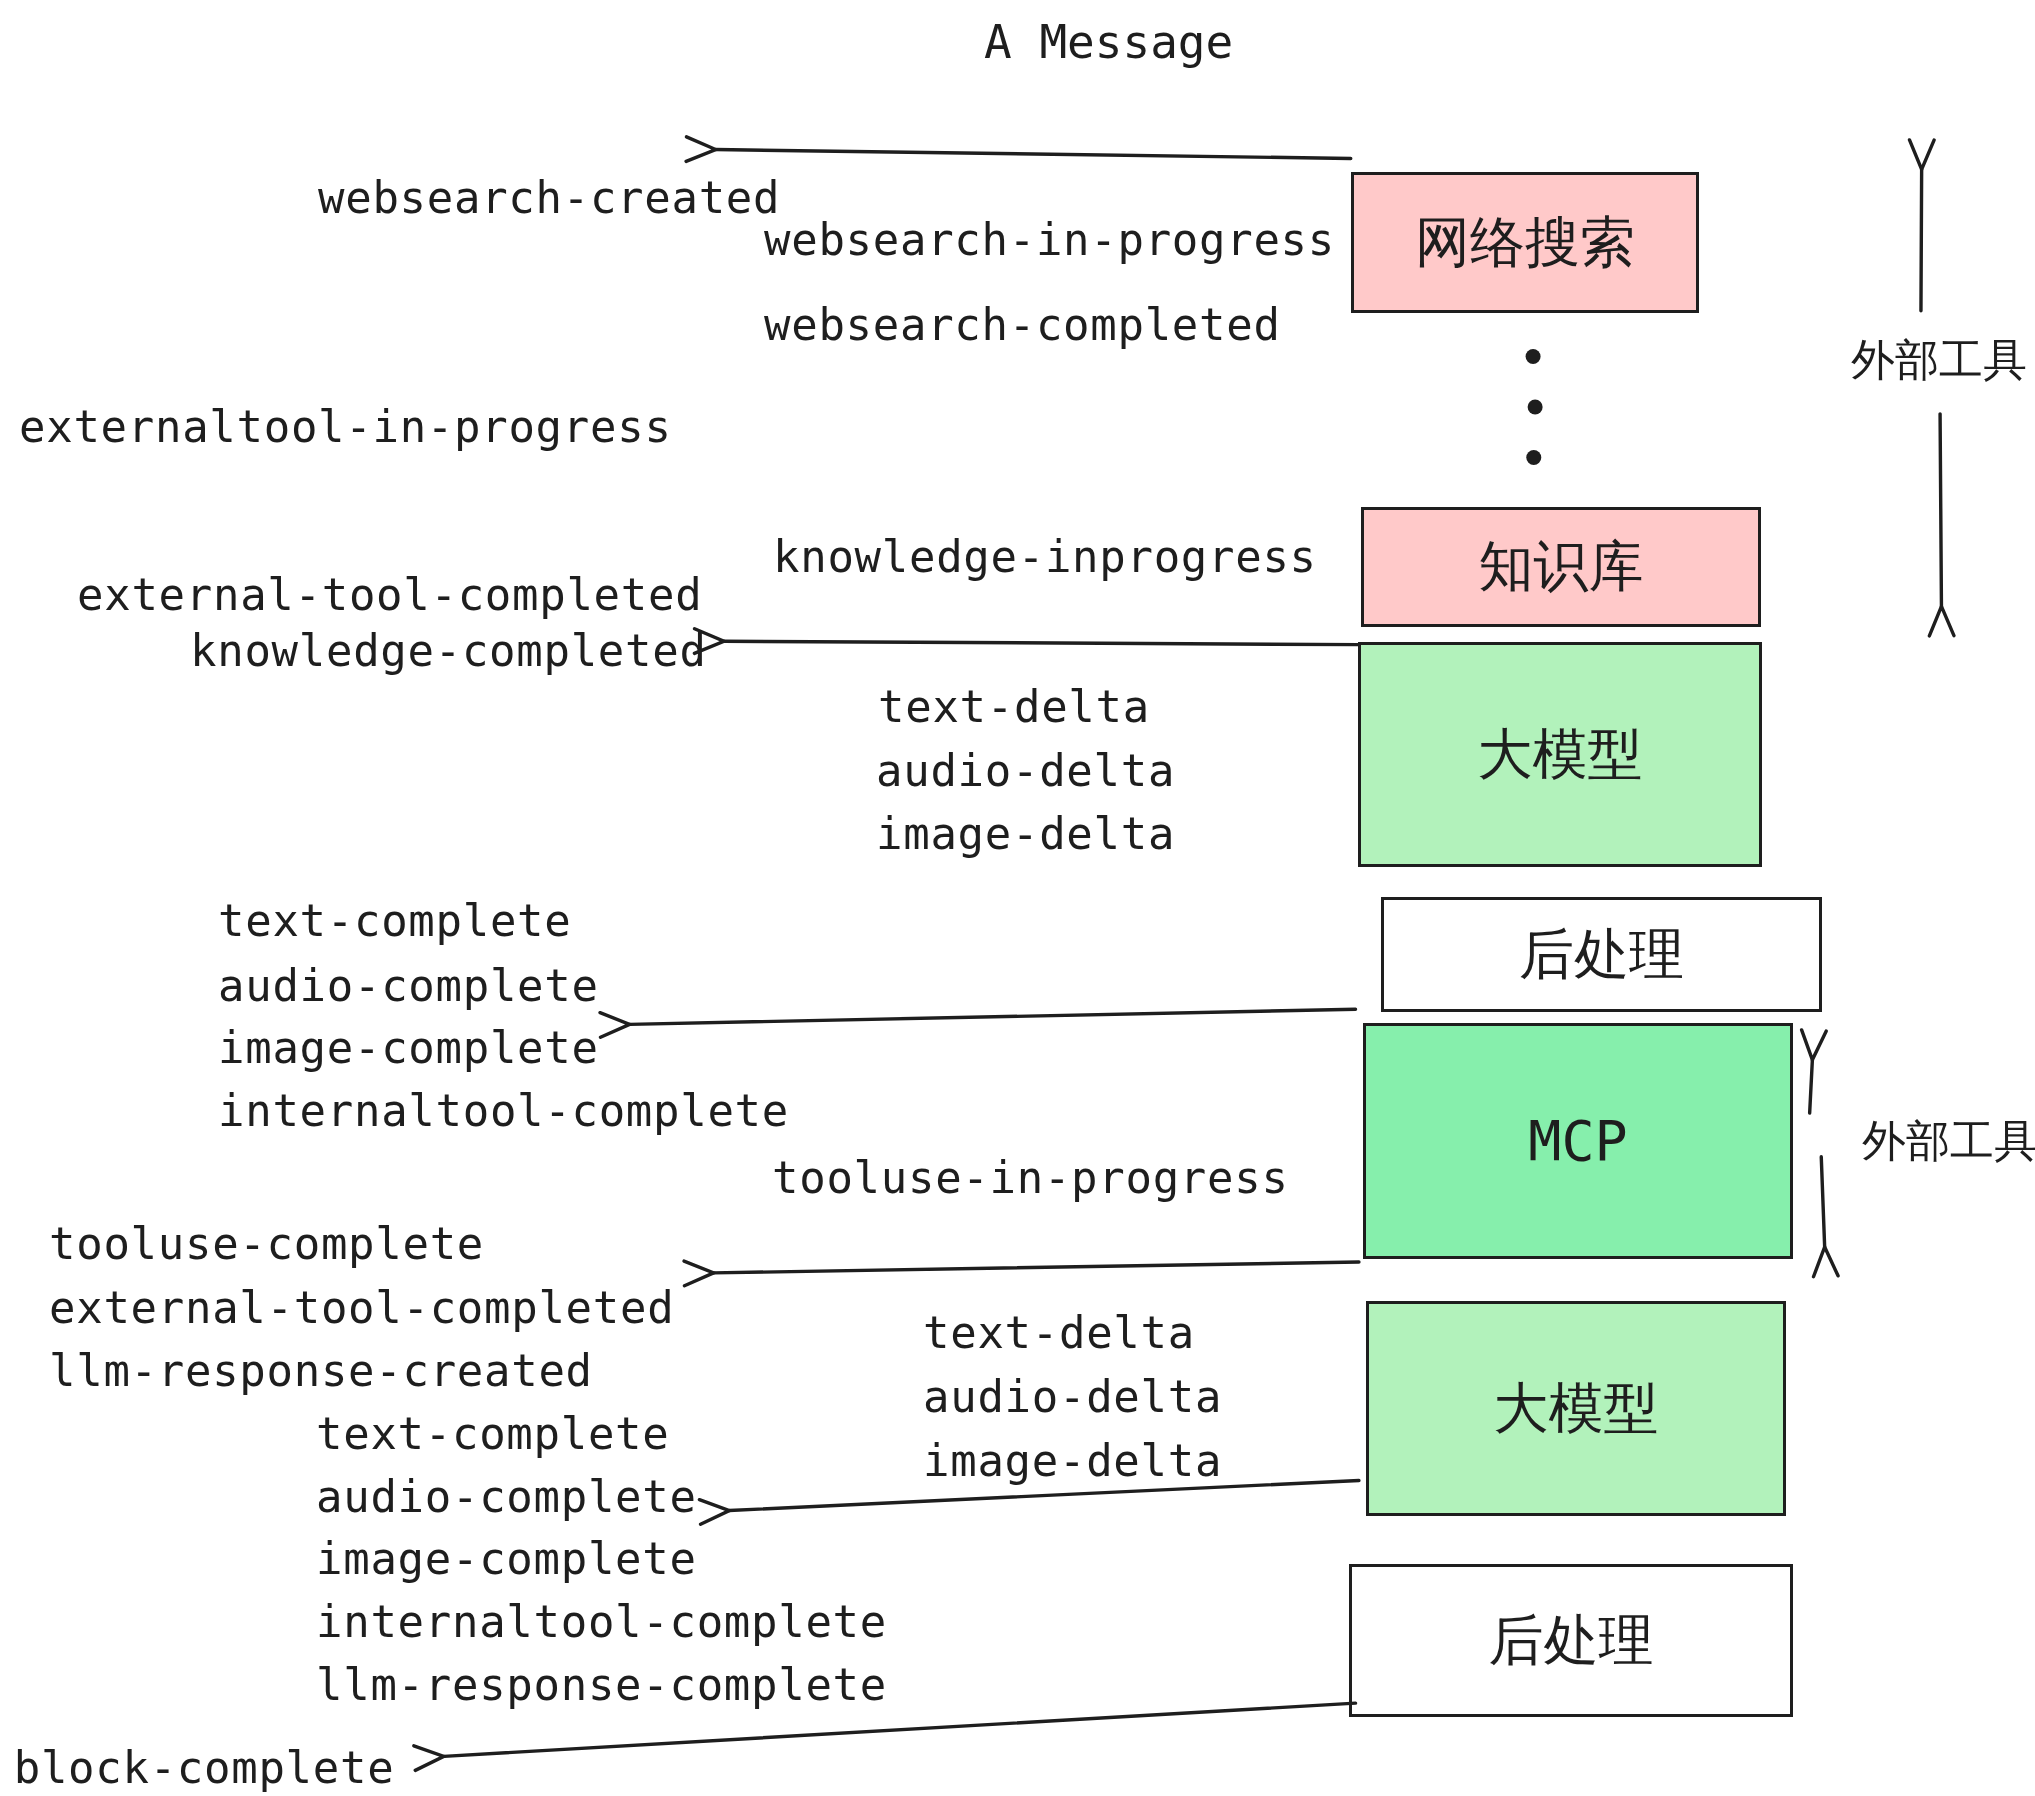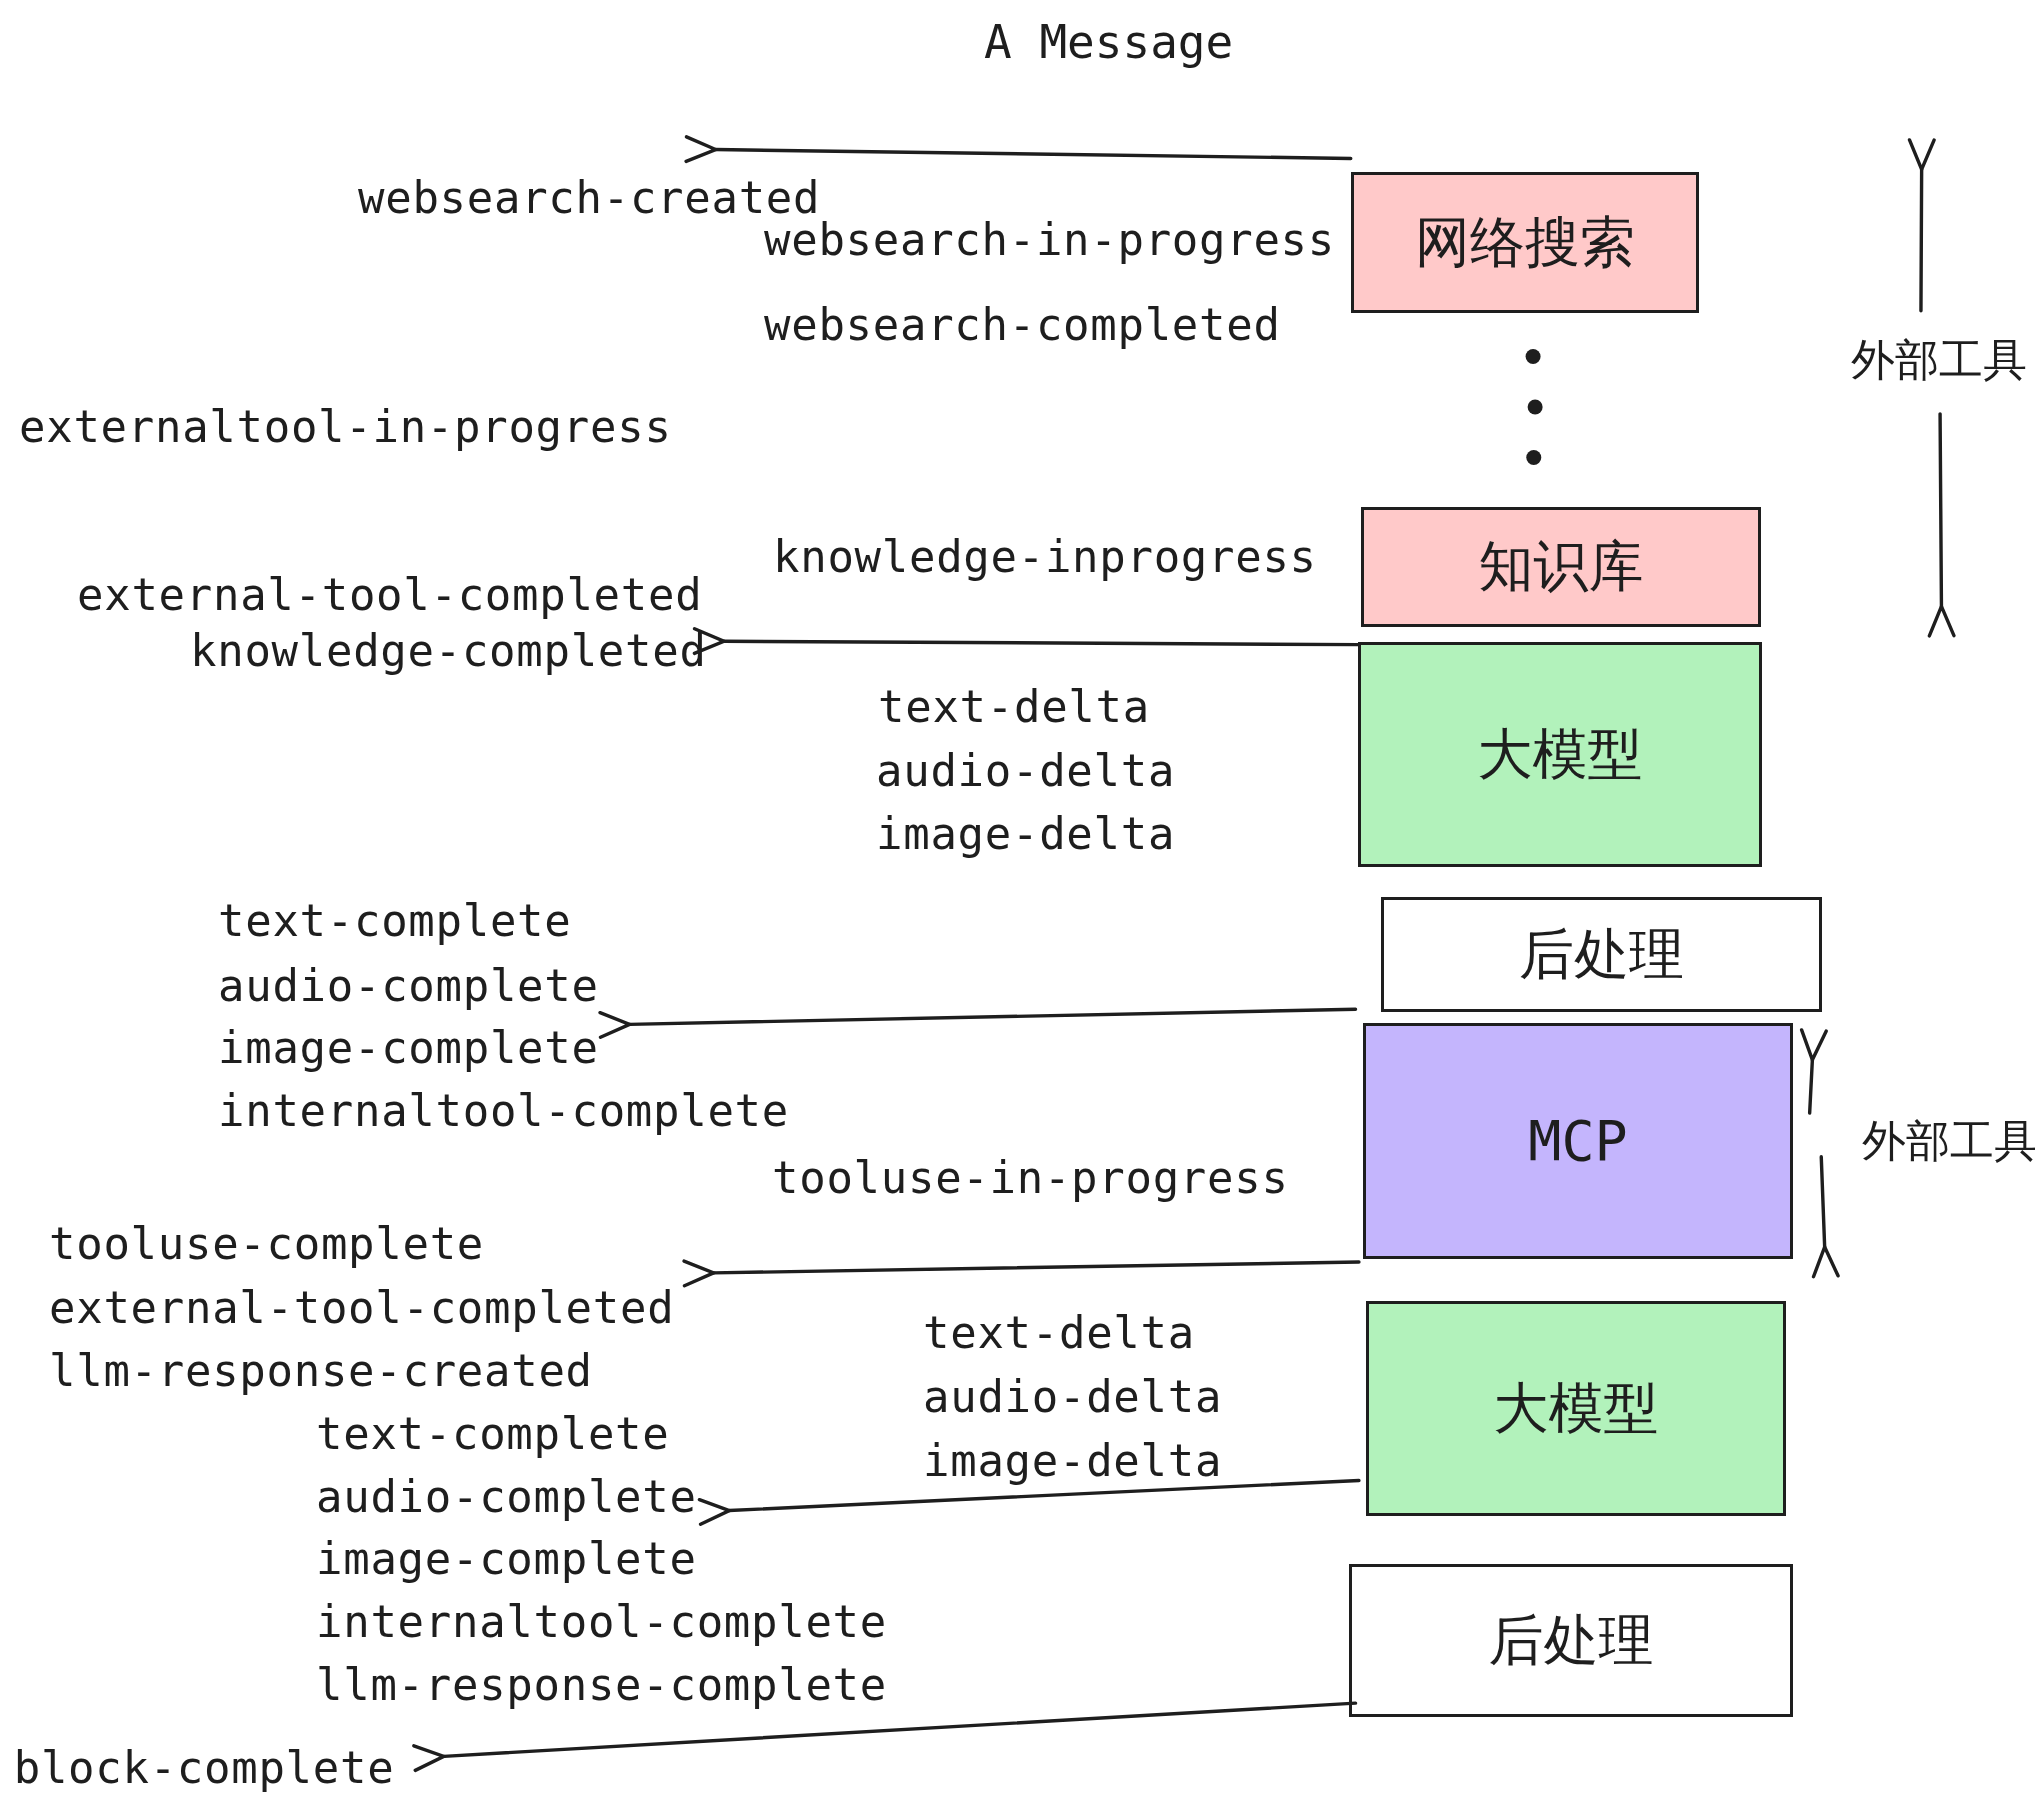--- a/index.html
+++ b/index.html
@@ -31,21 +31,21 @@
     display:flex;
     align-items:center;
     justify-content:center;
     font-size:55px;
     font-family:"DejaVu Sans","Liberation Sans",sans-serif;
     box-sizing:border-box;
   }
   .box.mono{font-family:"DejaVu Sans Mono","Liberation Mono",monospace;font-weight:500;}
   .pink{background:#ffc9c9;}
   .green{background:#b2f2bb;}
-  .yellow{background:#c4b5fd;}
+  .yellow{background:#86efac;}
   .white{background:#ffffff;}
   .side-label{
     position:absolute;
     font-size:44px;
     font-family:Liberation Mono, monospace;
     white-space:nowrap;
     margin-left:37px;
   }
   svg.overlay{
     position:absolute;
@@ -58,21 +58,21 @@
     stroke-linecap:round;
   }
 </style>
 </head>
 <body>
 
 <div id="canvas">
 
   <div class="title" style="left:968px;top:15px;">A Message</div>
 
-  <div class="lbl" style="left:318px;top:174px;margin-left:40px;">websearch-created</div>
+  <div class="lbl" style="left:318px;top:174px;">websearch-created</div>
   <div class="lbl" style="left:764px;top:216px;">websearch-in-progress</div>
   <div class="lbl" style="left:764px;top:301px;">websearch-completed</div>
   <div class="lbl" style="left:19px;top:403px;">externaltool-in-progress</div>
   <div class="lbl" style="left:773px;top:533px;">knowledge-inprogress</div>
   <div class="lbl" style="left:77px;top:571px;">external-tool-completed</div>
   <div class="lbl" style="left:190px;top:627px;">knowledge-completed</div>
   <div class="lbl" style="left:878px;top:683px;">text-delta</div>
   <div class="lbl" style="left:876px;top:747px;">audio-delta</div>
   <div class="lbl" style="left:876px;top:810px;">image-delta</div>
   <div class="lbl" style="left:218px;top:897px;">text-complete</div>

